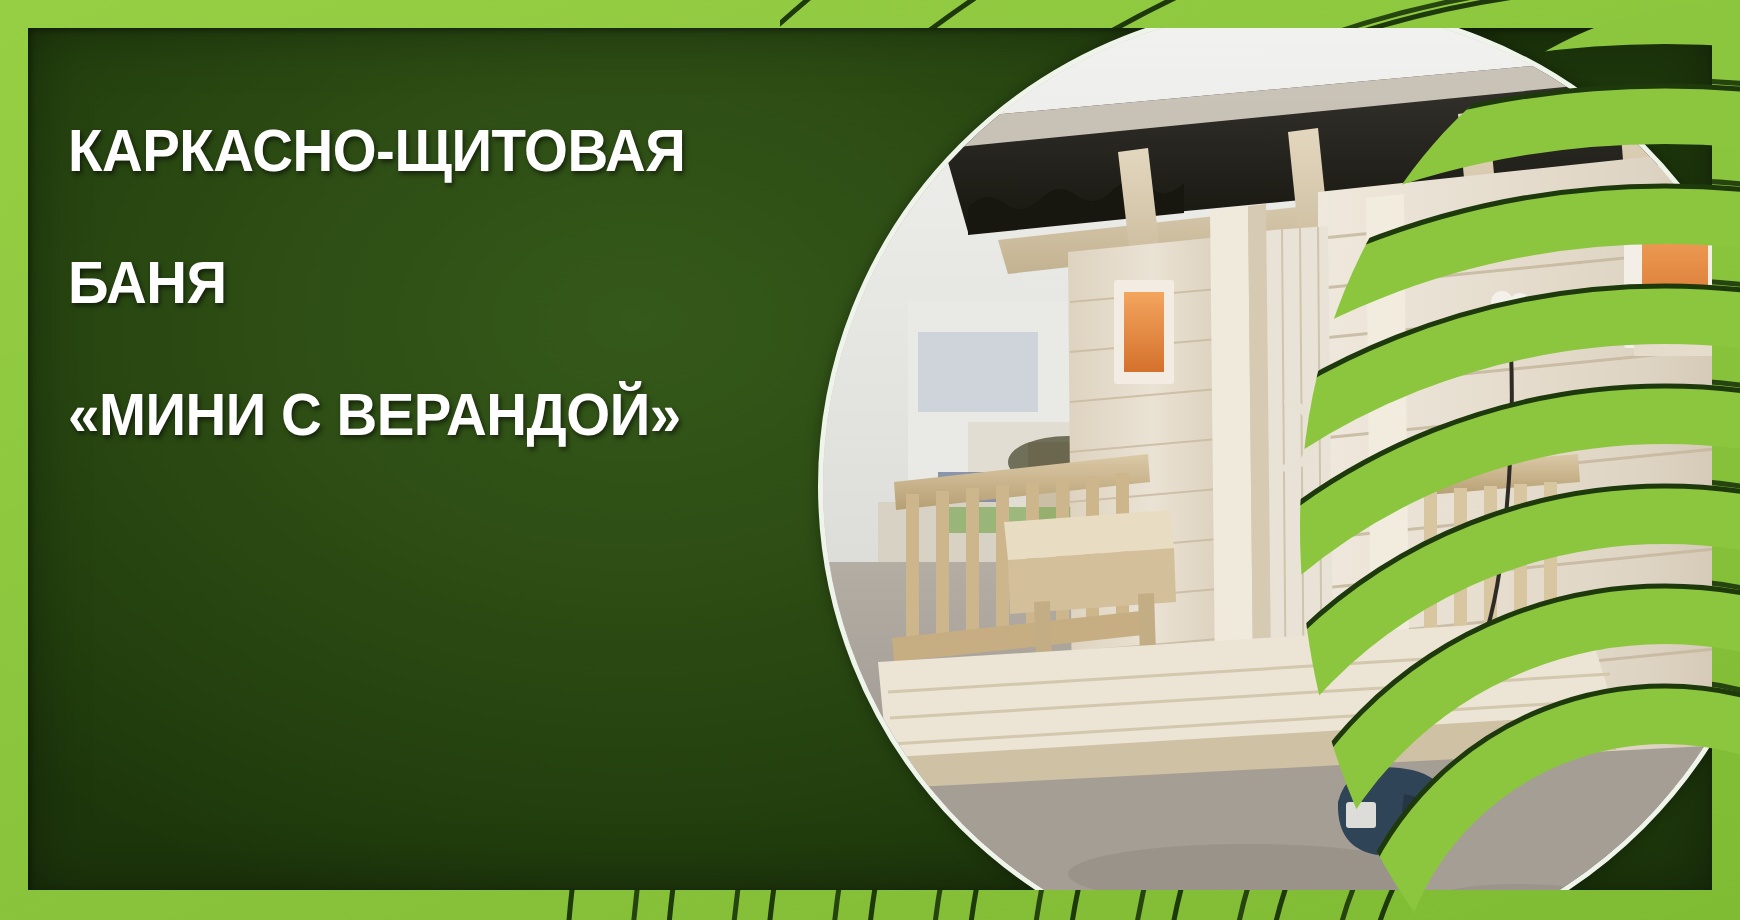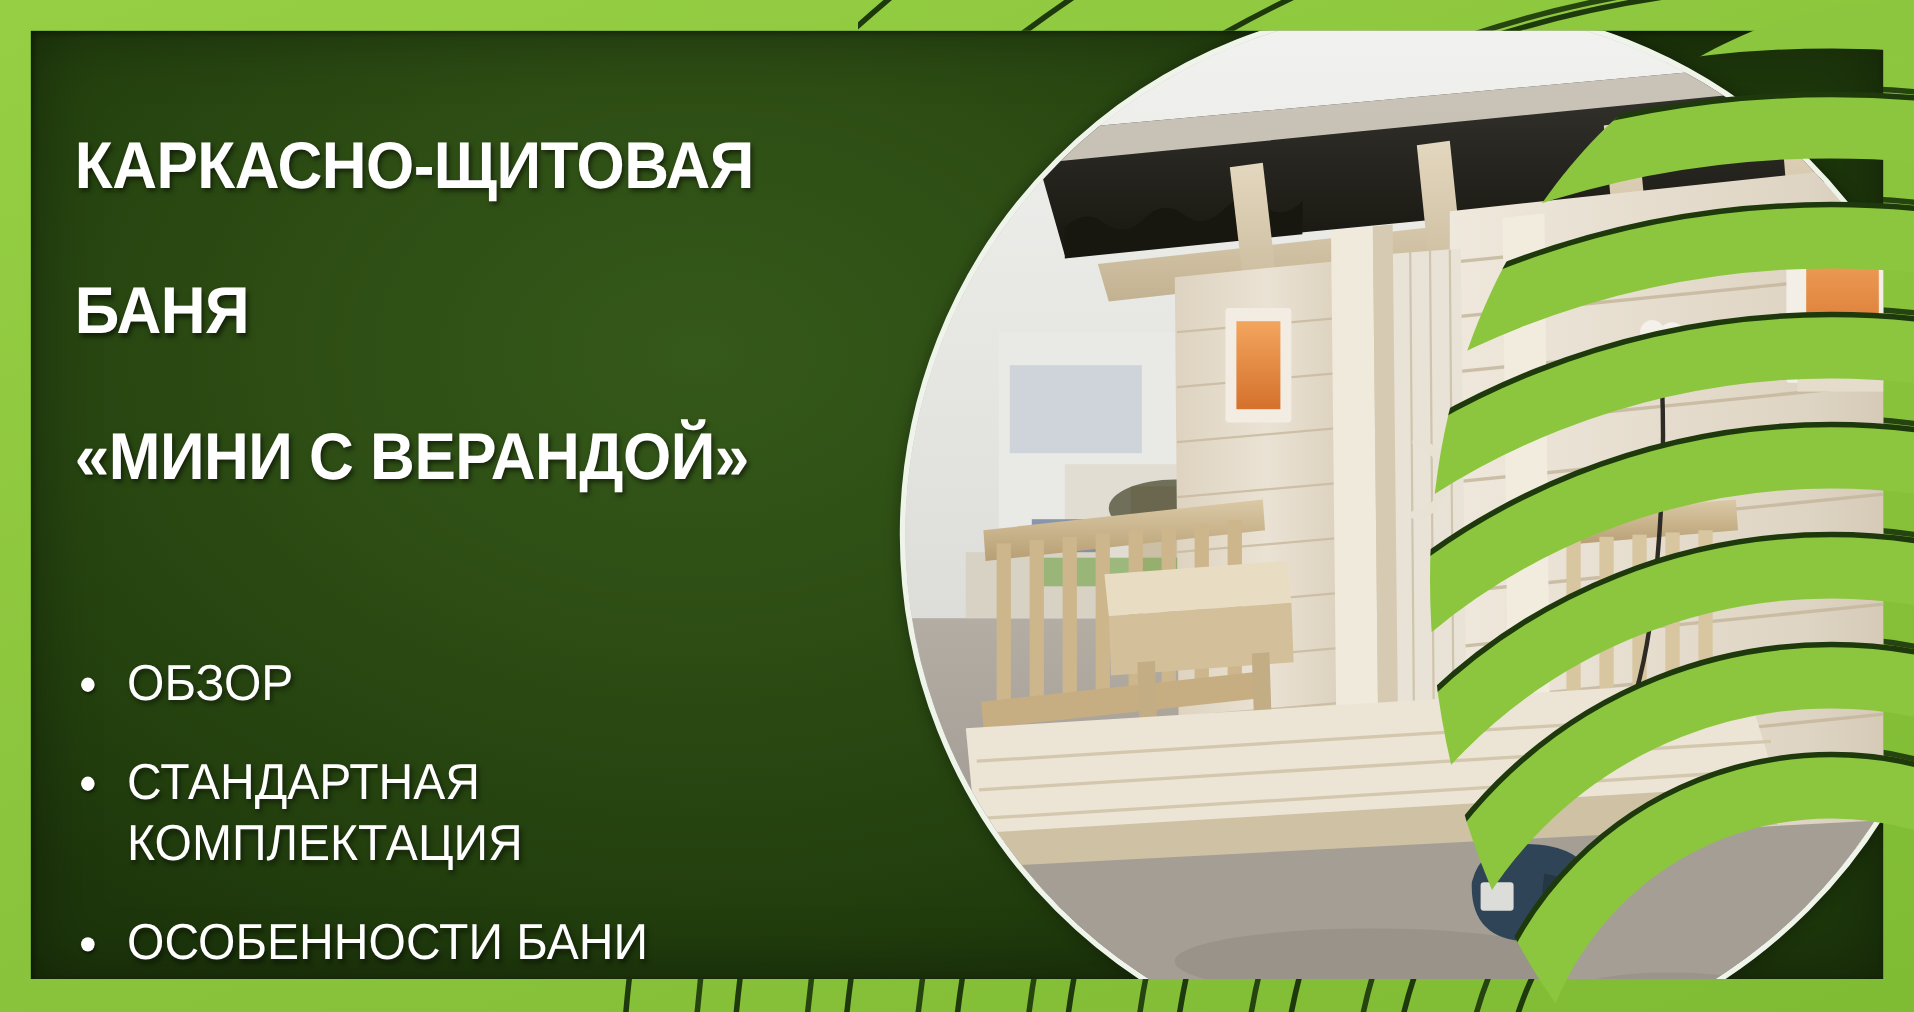--- a/index.html
+++ b/index.html
@@ -158,34 +158,20 @@
   <div class="panel">
     <div class="panel-inner-shadow"></div>
 
     <div class="text-col">
       <h1 class="title">
         <span class="title-line">КАРКАСНО-ЩИТОВАЯ</span>
         <span class="title-line">БАНЯ</span>
         <span class="title-line">«МИНИ С ВЕРАНДОЙ»</span>
       </h1>
 
-      <ul class="bullets">
-        <li>
-          <span class="dot"></span>
-          <span>ОБЗОР</span>
-        </li>
-        <li>
-          <span class="dot"></span>
-          <span>СТАНДАРТНАЯ КОМПЛЕКТАЦИЯ</span>
-        </li>
-        <li>
-          <span class="dot"></span>
-          <span>ОСОБЕННОСТИ БАНИ</span>
-        </li>
-      </ul>
     </div>
 
     <div class="photo-circle">
       <div class="scene">
         <svg viewBox="0 0 968 968" preserveAspectRatio="xMidYMid slice" aria-hidden="true">
           <defs>
             <linearGradient id="wallV" x1="0" y1="0" x2="1" y2="0">
               <stop offset="0%" stop-color="#ded3c0"></stop>
               <stop offset="45%" stop-color="#eae2d4"></stop>
               <stop offset="100%" stop-color="#d6c9b3"></stop>

